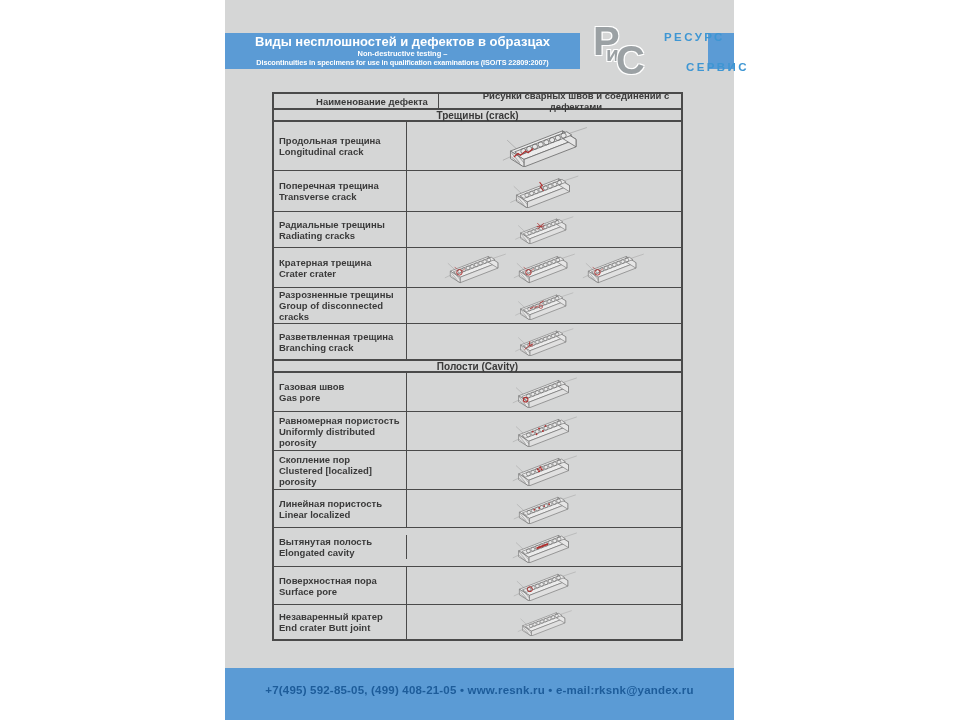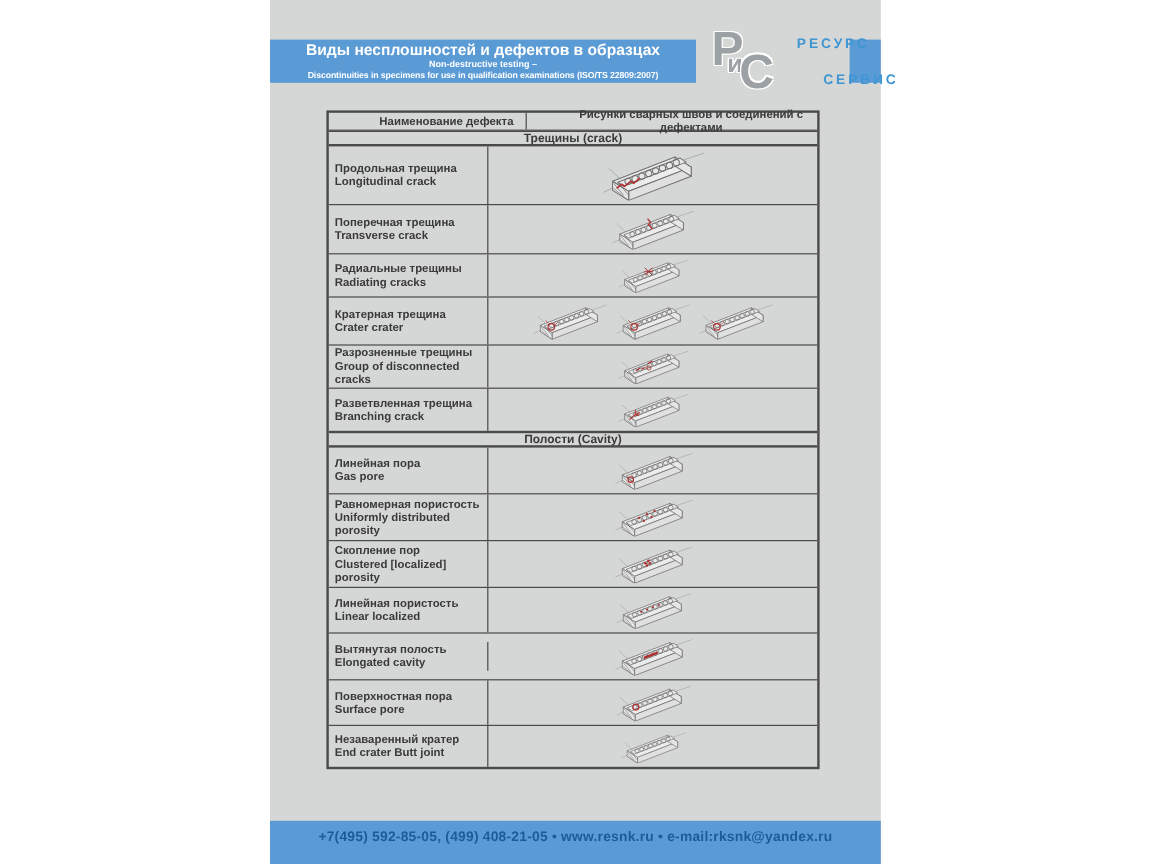--- a/index.html
+++ b/index.html
@@ -53,21 +53,21 @@
     width:133px;flex:0 0 133px;border-right:1px solid #4a4a4a;box-sizing:border-box;
     display:flex;flex-direction:column;justify-content:center;padding:1px 3px 1px 5px;
   }
   .c2{flex:1;display:flex;align-items:center;justify-content:center;gap:5px;}
   .hcell{justify-content:center;align-items:center;text-align:center;padding:1px 2px;margin-left:32px;}
   .txt{font-size:9.5px;font-weight:bold;color:#3a3a3a;line-height:11px;}
   .section .txt{font-size:10px;}
   svg.weld{display:block;}
   
   .footer{
-    position:absolute;left:0;bottom:0;width:509px;height:36px;background:#5b9bd5;
+    position:absolute;left:0;bottom:0;width:509px;height:52px;background:#5b9bd5;
     display:flex;align-items:center;justify-content:center;padding-bottom:8px;
     box-sizing:border-box;
   }
   .footer .ftext{font-size:11.5px;font-weight:bold;color:#1d5c9a;letter-spacing:0.2px;}
 </style>
 </head>
 <body>
 
 <div class="slide">
 
@@ -390,21 +390,21 @@
               <path d="M19,39 l8,-7 l6,1 M27,32 l1,-7 M27,32 l7,-3" fill="none" stroke="#b03030" stroke-width="1.5"></path>
             </g>
   </svg>
         </div>
       </div>
       <div class="trow section" style="height: 13px;">
         <span class="txt">Полости (Cavity)</span>
       </div>
       <div class="trow" style="height: 39px;">
         <div class="c1">
-          <div class="txt">Линейная пора</div>
+          <div class="txt">Газовая швов</div>
           <div class="txt">Gas pore</div>
         </div>
         <div class="c2">
           <svg class="weld" width="75" height="32" viewBox="0 0 105 50" xmlns="http://www.w3.org/2000/svg">
     <g stroke="#9a9a9a" stroke-width="0.7">
       <line x1="82" y1="10" x2="103" y2="3"></line>
       <line x1="20" y1="34" x2="3" y2="42"></line>
       <line x1="8" y1="18" x2="38" y2="46"></line>
     </g>
     <g stroke="#6e6e6e" stroke-width="1" fill="#ececec" stroke-linejoin="round">

